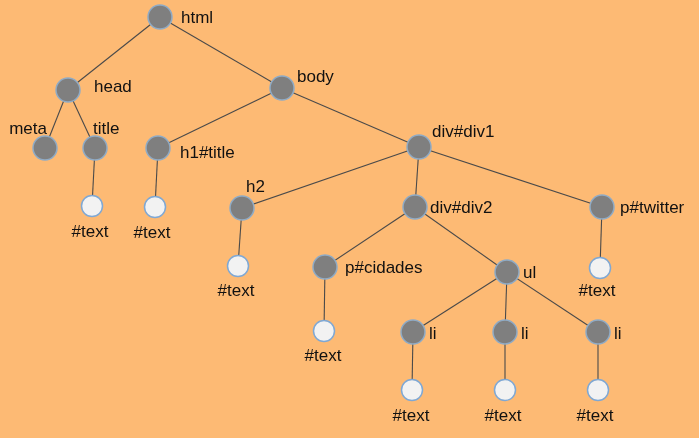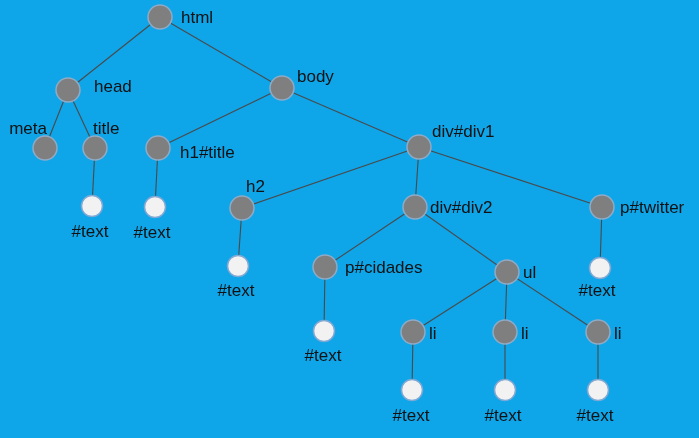--- a/index.html
+++ b/index.html
@@ -5,21 +5,21 @@
   html, body {
     margin: 0;
     padding: 0;
     background: #ffffff;
     font-family: "Liberation Sans", sans-serif;
   }
   .stage {
     position: relative;
     width: 699px;
     height: 438px;
-    background: #0ea5e9;
+    background: #fdba74;
     overflow: hidden;
   }
   svg { display: block; }
   .node-label {
     font-family: "Liberation Sans", sans-serif;
     font-size: 17px;
     fill: #111111;
   }
 </style>
 </head>

